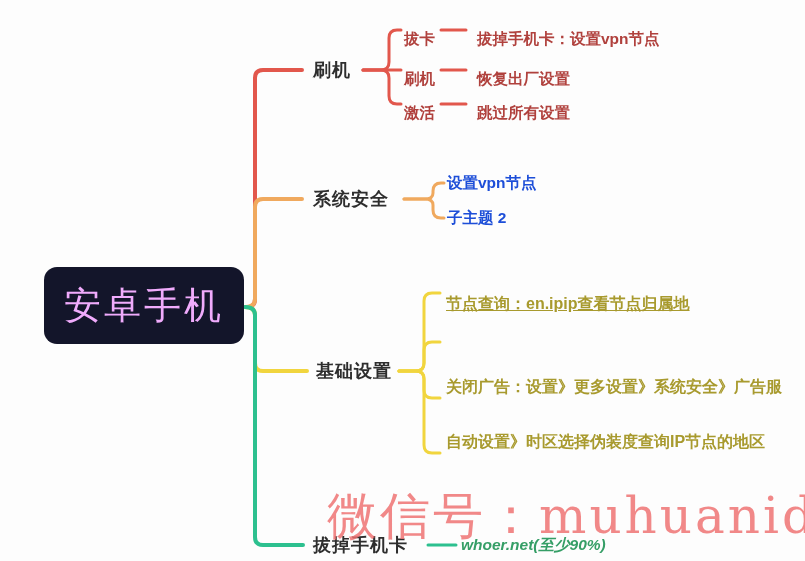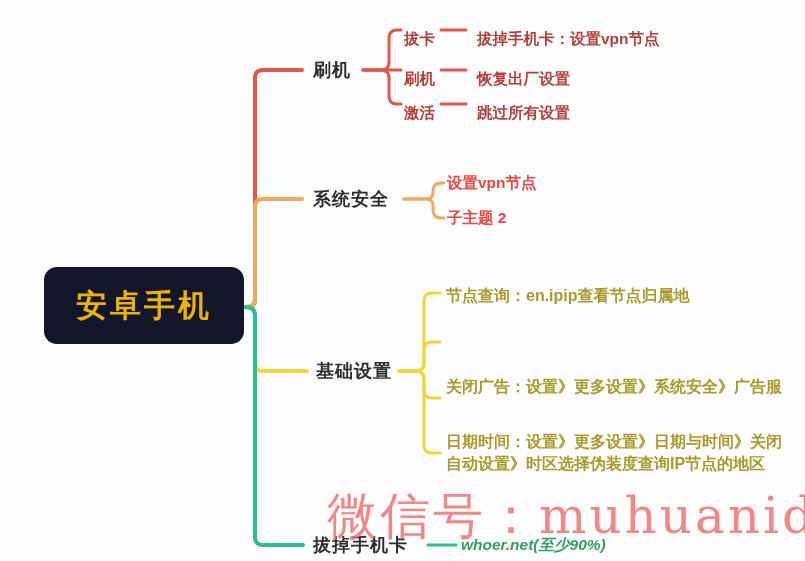--- a/index.html
+++ b/index.html
@@ -11,25 +11,25 @@
     font-family:"Liberation Sans","DejaVu Sans",sans-serif;
   }
   #wires{position:absolute;left:0;top:0;z-index:1;}
   .txt{position:absolute;white-space:nowrap;z-index:2;line-height:1;}
   .root-node{
     position:absolute;left:44px;top:267px;width:200px;height:77px;
     background:#13152a;border-radius:13px;z-index:3;
     display:flex;align-items:center;justify-content:center;
   }
   .root-node span{
-    color:#eab308;font-size:31px;font-weight:bold;letter-spacing:3px;line-height:1;
+    color:#f0abfc;font-size:37px;font-weight:normal;letter-spacing:3px;line-height:1;
   }
   .main-label{color:#2e2e2e;font-size:18px;font-weight:bold;letter-spacing:1px;}
   .red-t{color:#b0413d;font-size:15.5px;font-weight:bold;margin-top:9px;}
-  .orange-t{color:#ef4444;font-size:15.5px;font-weight:bold;}
+  .orange-t{color:#1d4ed8;font-size:15.5px;font-weight:bold;}
   .yellow-t{color:#a89a2e;font-size:16px;font-weight:bold;}
   .yellow-block{position:absolute;z-index:2;width:348px;line-height:22px;white-space:normal;}
   .yellow-block div{white-space:nowrap;}
   .green-t{color:#359e66;font-size:15.5px;font-weight:bold;font-style:italic;}
   .watermark{
     position:absolute;left:327px;top:489px;z-index:4;
     font-family:"DejaVu Serif","Liberation Serif",serif;
     font-size:50px;letter-spacing:3px;line-height:1.1;
     color:rgba(238,110,110,0.82);white-space:nowrap;
   }
@@ -86,28 +86,27 @@
   <div class="txt red-t" style="left:404px;top:22px;">拔卡</div>
   <div class="txt red-t" style="left:477px;top:22px;">拔掉手机卡：设置vpn节点</div>
   <div class="txt red-t" style="left:404px;top:62px;">刷机</div>
   <div class="txt red-t" style="left:477px;top:62px;">恢复出厂设置</div>
   <div class="txt red-t" style="left:404px;top:96px;">激活</div>
   <div class="txt red-t" style="left:477px;top:96px;">跳过所有设置</div>
 
   <div class="txt orange-t" style="left:447px;top:175px;">设置vpn节点</div>
   <div class="txt orange-t" style="left:447px;top:210px;">子主题 2</div>
 
-  <div class="yellow-block yellow-t" style="left:446px;top:285px;">
+  <div class="yellow-block yellow-t" style="left:446px;top:293px;text-decoration:underline;">
     <div>节点查询：en.ipip查看节点归属地</div>
   </div>
   <div class="yellow-block yellow-t" style="left:446px;top:376px;">
     <div>关闭广告：设置》更多设置》系统安全》广告服</div>
   </div>
   <div class="yellow-block yellow-t" style="left:446px;top:431px;">
-    <div>日期时间：设置》更多设置》日期与时间》关闭</div>
     <div>自动设置》时区选择伪装度查询IP节点的地区</div>
   </div>
 
   <div class="txt green-t" style="left:461px;top:537px;">whoer.net(至少90%)</div>
 
   <div class="watermark">微信号：muhuanidc</div>
 
 </div>
 
 </body></html>

